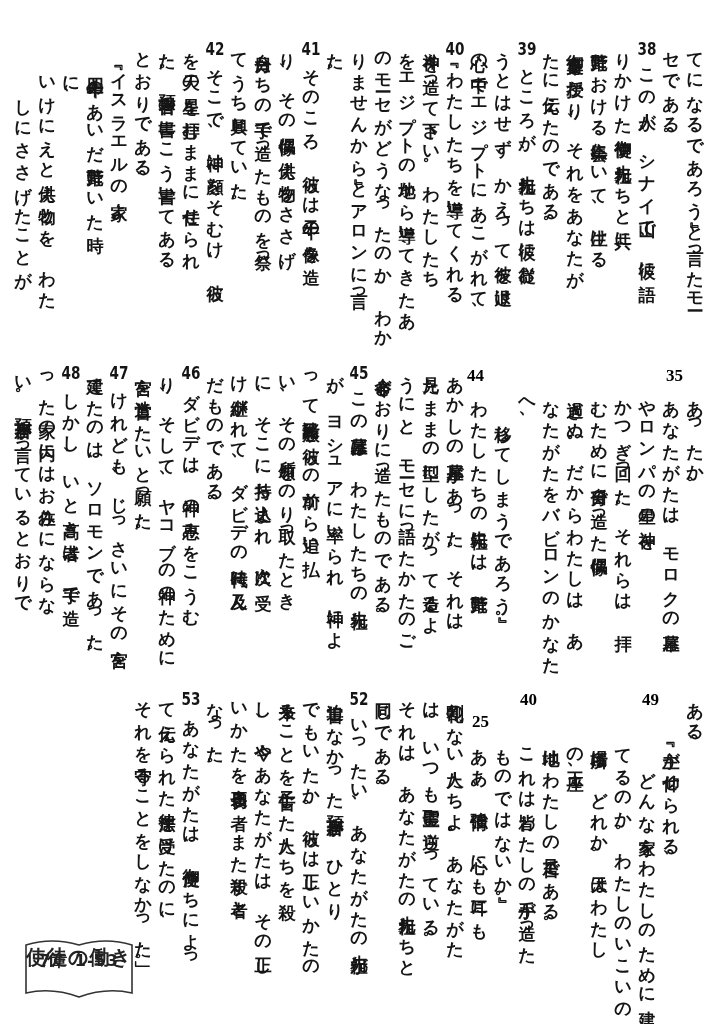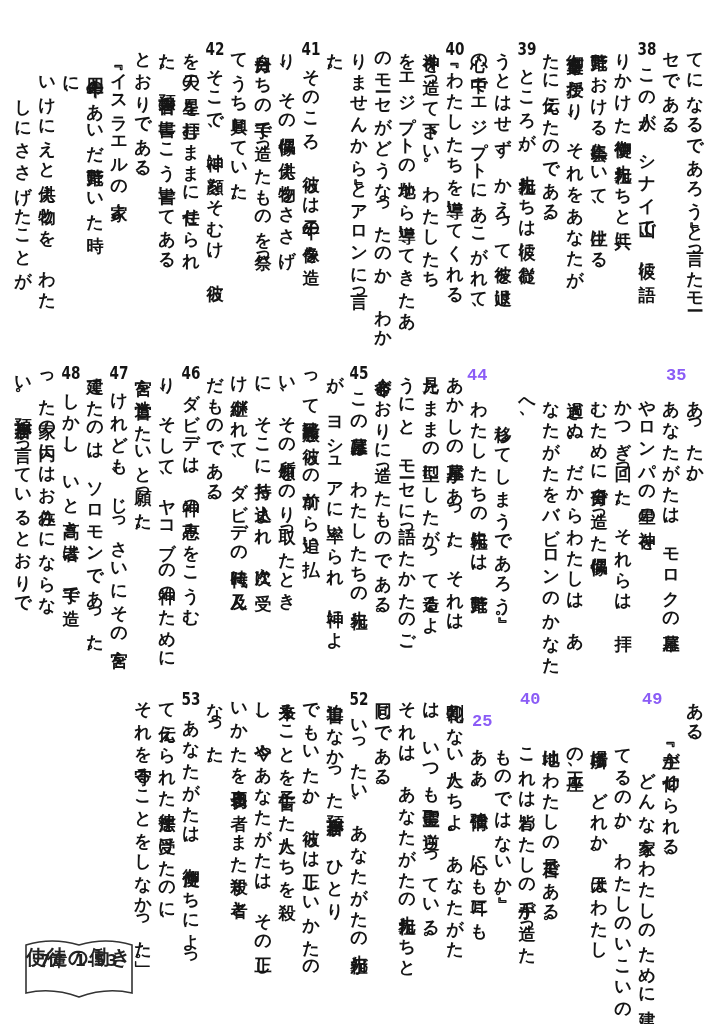--- a/index.html
+++ b/index.html
@@ -3,22 +3,22 @@
   <meta charset="utf-8">
   <style>
     html, body { margin: 0; padding: 0; background: #ffffff; }
     body { width: 723px; height: 1024px; position: relative; overflow: hidden;
            font-family: "DejaVu Sans", sans-serif; color: #111; }
     .section { position: absolute; left: 0; width: 723px; }
     .col { position: absolute; writing-mode: vertical-rl; text-orientation: upright;
            font-size: 17.2px; line-height: 24px; letter-spacing: 1.8px; white-space: nowrap;
            font-weight: bold; color: #151515; }
     .col .num { text-combine-upright: all; -webkit-text-combine: horizontal; letter-spacing: 0; }
-    .vnum { position: absolute; font-size: 17px; font-weight: bold; color: #8b5cf6;
-            font-family: Liberation Mono, monospace; }
+    .vnum { position: absolute; font-size: 17px; font-weight: bold; color: #000000;
+            font-family: Liberation Serif, serif; }
     .badge { position: absolute; left: 24px; top: 935px; width: 110px; height: 64px; }
     .badge svg { position: absolute; left: 0; top: 0; }
     .badge .l1, .badge .l2 { position: absolute; left: 0; width: 110px; text-align: center;
             font-size: 20px; font-weight: bold; color: #222; letter-spacing: 1px; }
     .badge .l1 { top: 9px; }
     .badge .l2 { top: 16px; font-size: 16px; }
   </style>
 </head>
 <body>
 

